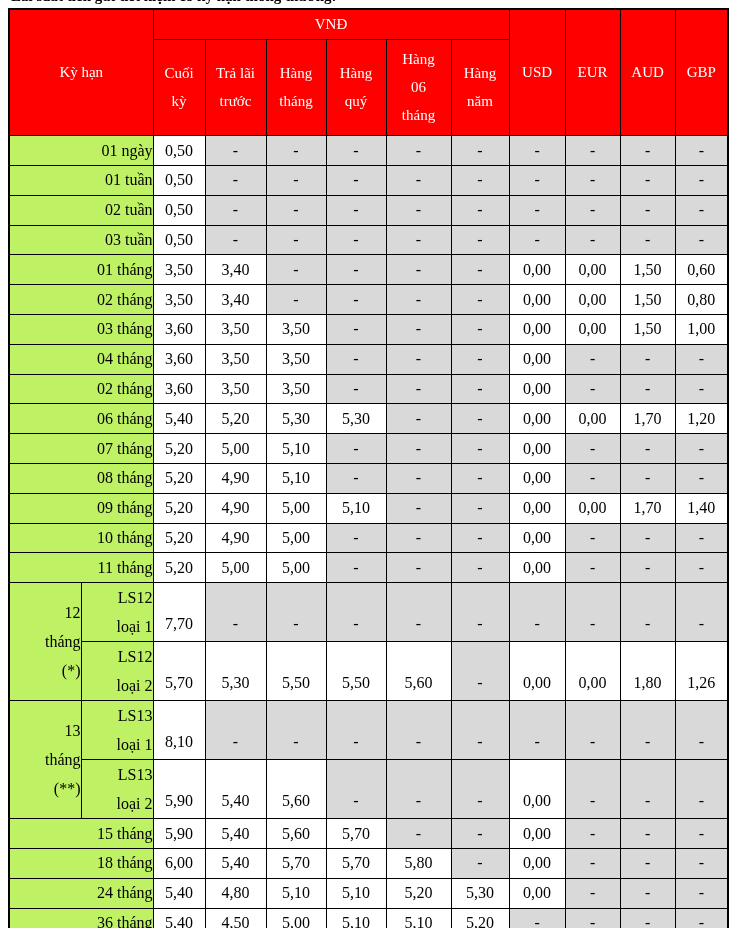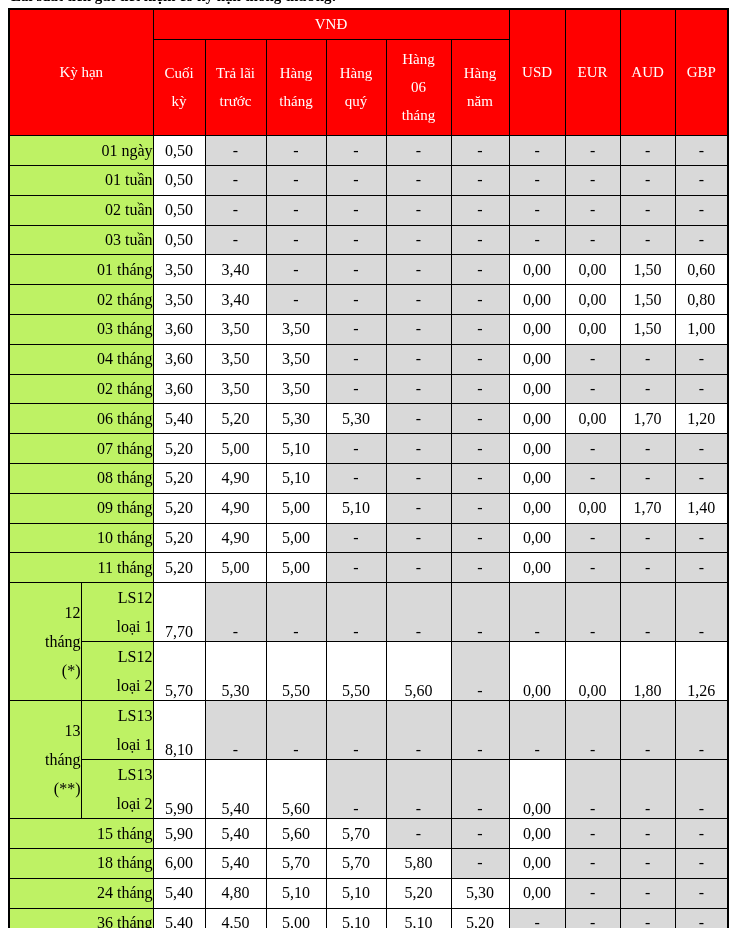--- a/index.html
+++ b/index.html
@@ -26,21 +26,21 @@
     padding:6px 7px;
   }
   tr.vnd-row{height:25px;}
   tr.subhead-row{height:72px;}
   tr.subhead-row th{line-height:1.85;}
   tbody td{font-size:16px;color:#000;}
   tr.simple{height:29.8px;}
   tr.tall{height:58.8px;}
   td.empty{background:#D9D9D9;}
   td.term{background:#bef264;text-align:right;}
-  tr.tall td.val, tr.tall td.empty{vertical-align:bottom;}
+  tr.tall td.val, tr.tall td.empty{vertical-align:bottom;padding-bottom:8px;}
   td.group-label div{line-height:29px;padding-left:18px;}
   td.sub-label div{line-height:29px;}
 </style>
 </head>
 <body>
 
 <div class="sheet">
 
   <div class="clipped-heading">
     <span>Lãi suất tiền gửi tiết kiệm có kỳ hạn thông thường:</span>

